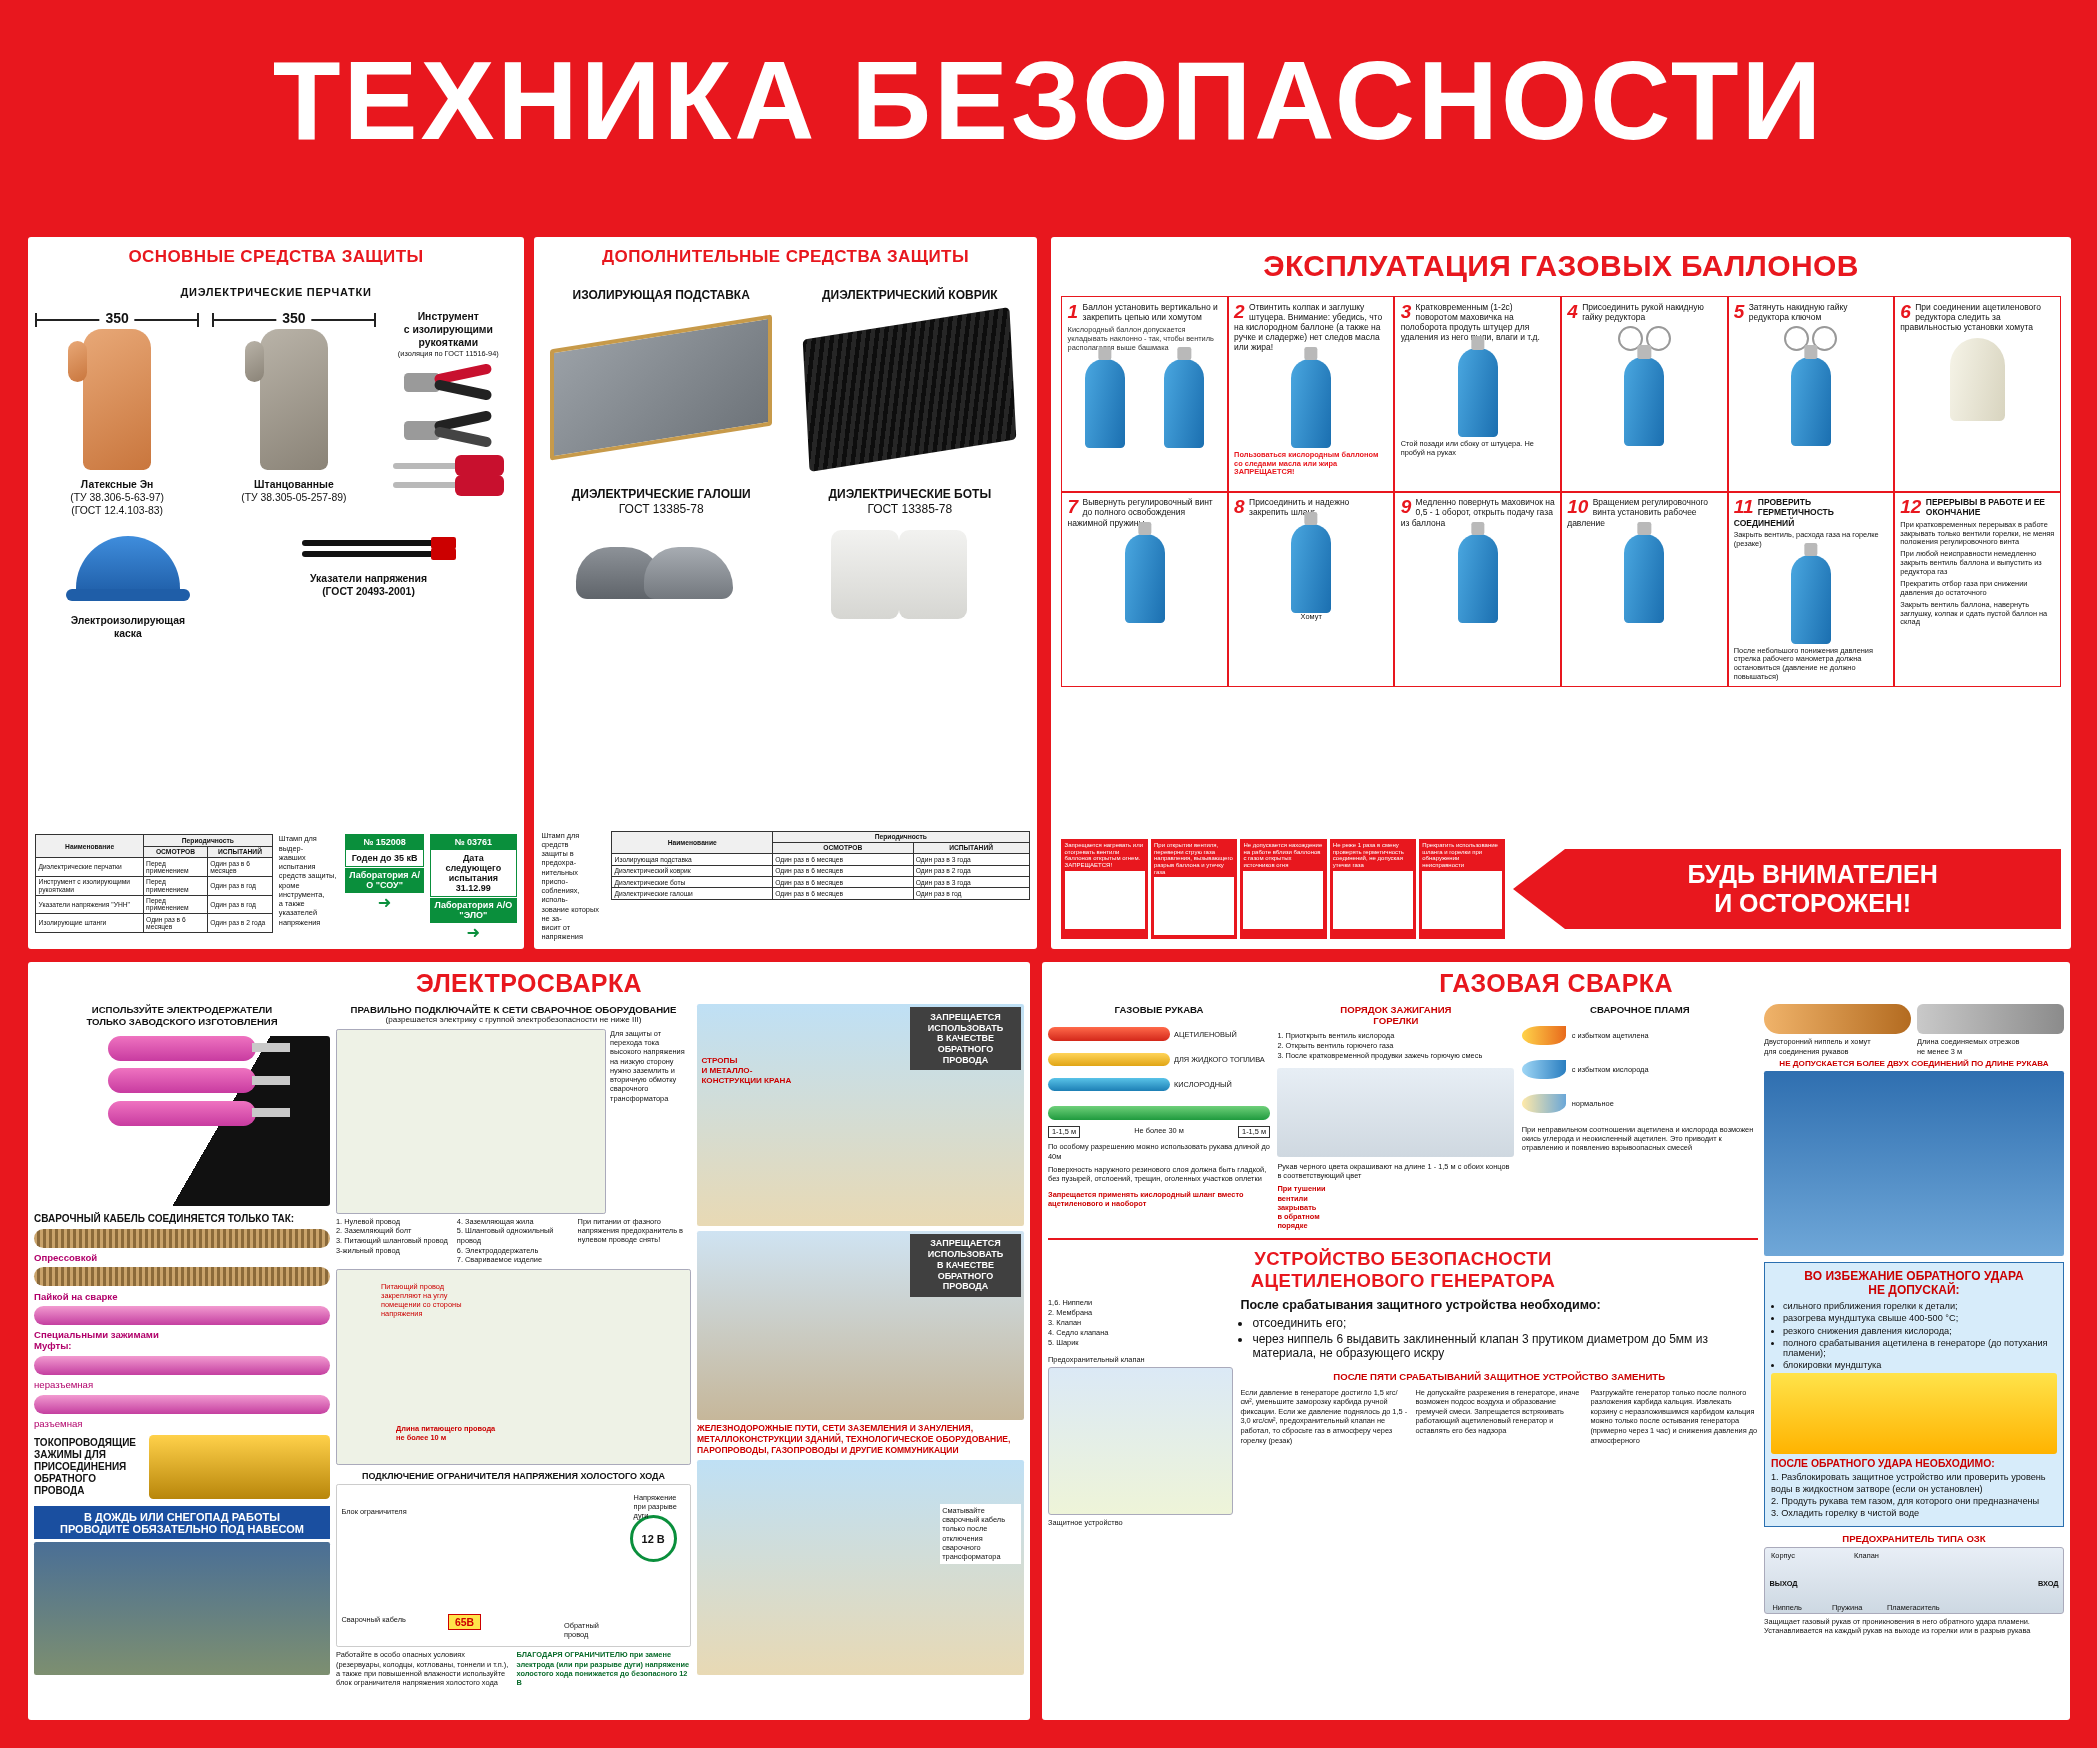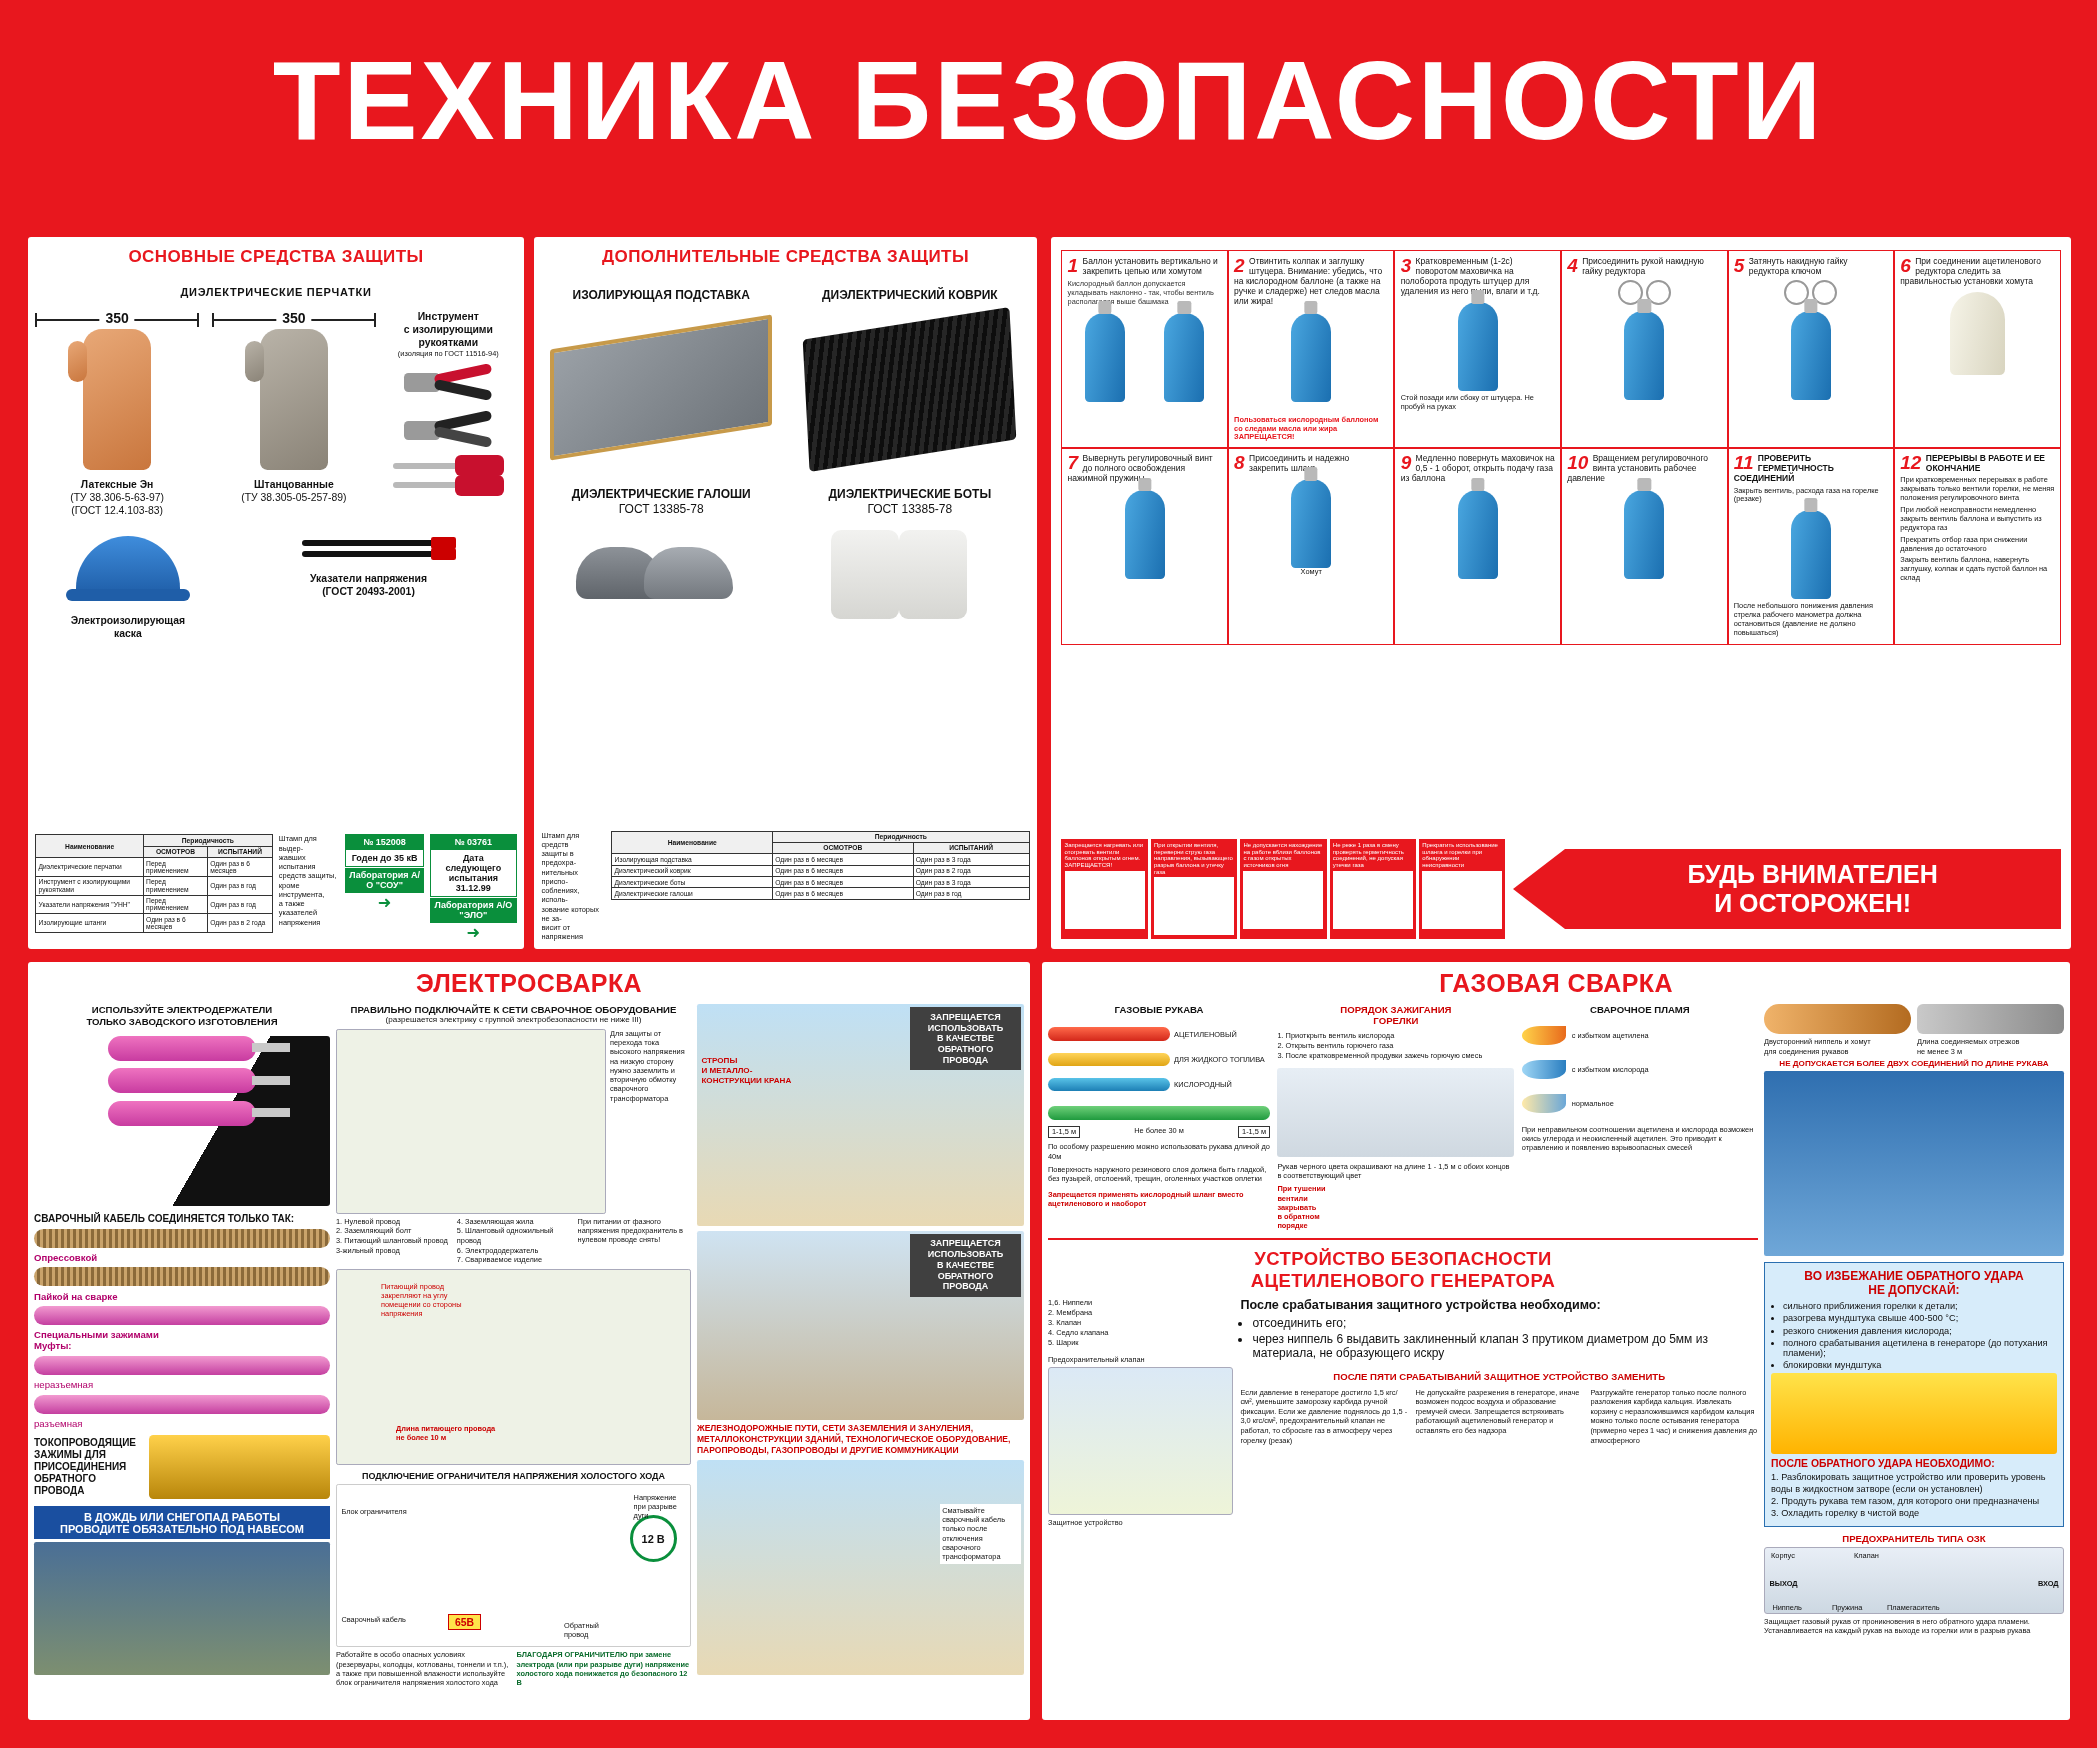--- a/index.html
+++ b/index.html
@@ -401,37 +401,40 @@
           <td>Диэлектрические галоши</td>
           <td>Один раз в 6 месяцев</td>
           <td>Один раз в год</td>
         </tr>
       </tbody>
         </table>
     </div>
   </div>
 
   <div class="panel" id="p-gas">
+    <div style="padding:12px 12px 0;">
+      <div class="panel-title" style="font-size:30px;">ЭКСПЛУАТАЦИЯ ГАЗОВЫХ БАЛЛОНОВ</div>
+    </div>
 
     <div class="gg" style="margin:13.3px 10.4px 0;">
 
       <div class="gcell">
         <span class="gnum">1</span>
         <div>Баллон установить вертикально и закрепить цепью или хомутом</div>
         <div class="tiny" style="margin-top:4.4px;color:#333;">Кислородный баллон допускается укладывать наклонно - так, чтобы вентиль располагался выше башмака</div>
         <div style="display:flex;justify-content:center;gap:4.4px;">
             <div class="cyl"></div>
             <div class="cyl"></div>
           </div>
       </div>
       <div class="gcell">
         <span class="gnum">2</span>
         <div>Отвинтить колпак и заглушку штуцера. Внимание: убедись, что на кислородном баллоне (а также на ручке и сладерже) нет следов масла или жира!</div>
         <div class="cyl"></div>
-        <div class="tiny" style="color:#e8171e;font-weight:bold;margin-top:14px;">Пользоваться кислородным баллоном со следами масла или жира ЗАПРЕЩАЕТСЯ!</div>
+        <div class="tiny" style="color:#e8171e;font-weight:bold;margin-top:3px;">Пользоваться кислородным баллоном со следами масла или жира ЗАПРЕЩАЕТСЯ!</div>
       </div>
       <div class="gcell">
         <span class="gnum">3</span>
         <div>Кратковременным (1-2с) поворотом маховичка на полоборота продуть штуцер для удаления из него пыли, влаги и т.д.</div>
         <div class="cyl"></div>
         <div class="tiny" style="margin-top:3px;">Стой позади или сбоку от штуцера. Не пробуй на руках</div>
       </div>
       <div class="gcell">
         <span class="gnum">4</span>
         <div>Присоединить рукой накидную гайку редуктора</div>

